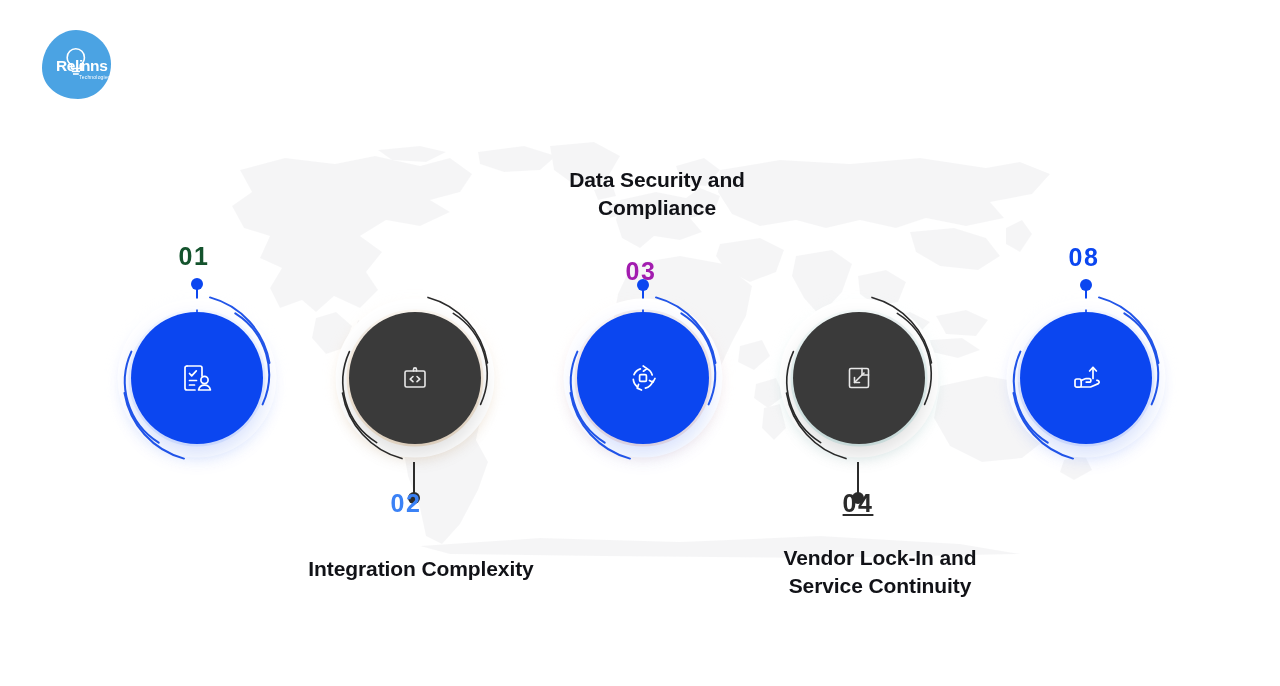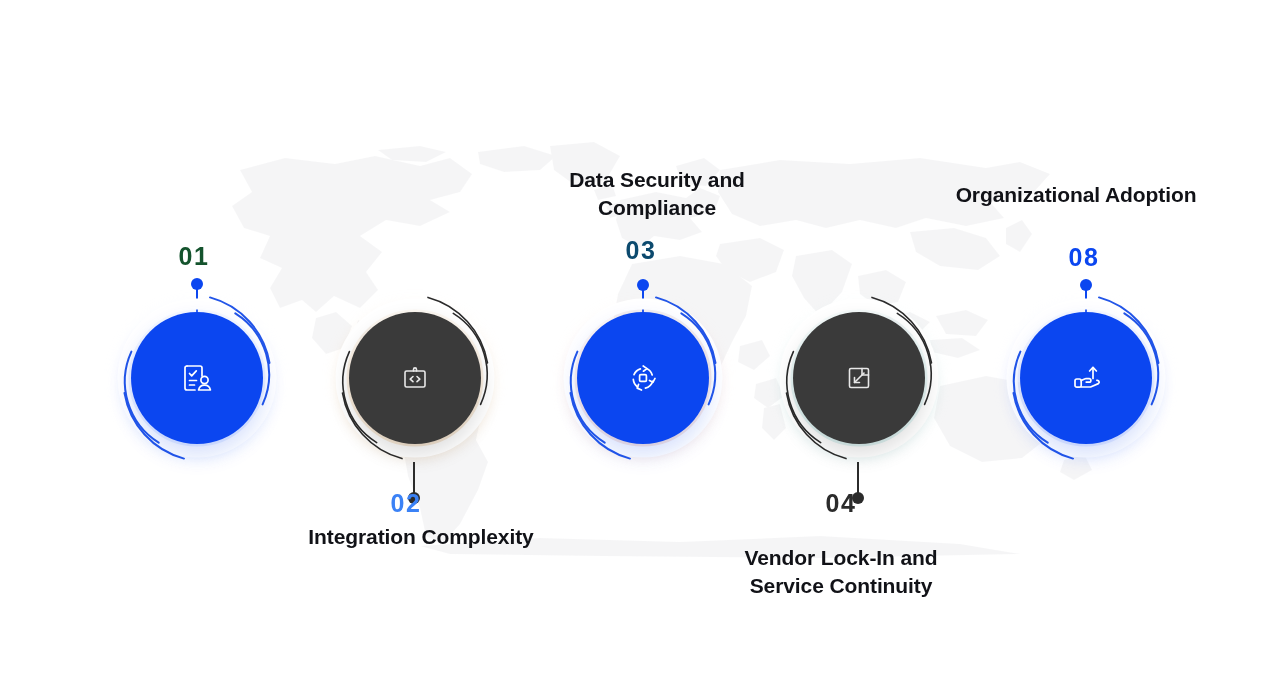--- a/index.html
+++ b/index.html
@@ -118,20 +118,33 @@
         <path d="M644 268 L660 264 L666 288 L654 300 L642 288 Z"></path>
 
         <path d="M820 246 L866 236 L910 244 L936 264 L930 296 L902 318 L862 322 L830 306 L814 278 Z"></path>
         <path d="M944 320 L964 314 L972 330 L954 340 L940 332 Z"></path>
 
         <path d="M300 406 L420 398 L560 402 L700 396 L840 404 L900 414 L700 418 L480 416 L330 414 Z"></path>
       </g>
     </svg>
   </div>
 
+  <div class="logo">
+    <svg viewBox="0 0 73 73" xmlns="http://www.w3.org/2000/svg">
+      <path d="M36 2 C54 2 71 17 71 36 C71 56 56 71 38 71 C18 71 2 58 2 40 C2 20 17 2 36 2 Z" fill="#4BA3E3"></path>
+      <g fill="none" stroke="#ffffff" stroke-width="1.6">
+        <path d="M31.5 37 C28.8 35.2 27.2 32.4 27.2 29.4 C27.2 24.6 31.1 20.8 35.8 20.8 C40.6 20.8 44.4 24.6 44.4 29.4 C44.4 32.4 42.9 35.2 40.2 37 L40.2 40.5 L31.5 40.5 Z"></path>
+        <path d="M31.8 43.4 L40 43.4"></path>
+        <path d="M33 46 L38.8 46"></path>
+      </g>
+      <text x="16" y="43" font-family="Liberation Sans, sans-serif" font-size="15.5" font-weight="700" fill="#ffffff" letter-spacing="-0.4">Reli</text>
+      <text x="41" y="43" font-family="Liberation Sans, sans-serif" font-size="15.5" font-weight="700" fill="#ffffff" letter-spacing="-0.4">nns</text>
+      <text x="39" y="51" font-family="Liberation Sans, sans-serif" font-size="5" font-weight="400" fill="#ffffff" letter-spacing="0.2">Technologies</text>
+    </svg>
+  </div>
 
   <div class="num" style="left:152px;top:242px;width:84px;color:#14532d;">01</div>
   <div class="conn" style="left:191px;top:278px;height:80px;">
     <div class="stem" style="background:#0B46F0;top:6px;height:74px;"></div>
     <div class="dot" style="top:0;background:#0B46F0;"></div>
   </div>
   <div class="node" style="left:102px;top:283px;width:190px;height:190px;">
     <div class="glow" style="background:radial-gradient(circle at 50% 62%, #DCE6FF 0%, rgba(220,230,255,0.55) 55%, rgba(255,255,255,0) 78%);"></div>
     <div class="rings">
       <svg viewBox="0 0 190 190" xmlns="http://www.w3.org/2000/svg">
@@ -177,25 +190,25 @@
         <path d="M20 20.5 l-2.8 2.6 l2.8 2.6"></path>
         <path d="M24 20.5 l2.8 2.6 l-2.8 2.6"></path>
       </svg>
     </div>
   </div>
   <div class="conn" style="left:408px;top:462px;height:42px;">
     <div class="stem" style="background:#2B2B2B;top:0;height:36px;"></div>
     <div class="dot" style="top:30px;background:#2B2B2B;"></div>
   </div>
   <div class="num" style="left:364px;top:489px;width:84px;color:#3b82f6;">02</div>
-  <div class="label" style="left:271px;top:523px;width:300px;">Integration Complexity</div>
+  <div class="label" style="left:271px;top:555px;width:300px;">Integration Complexity</div>
 
   <div class="label" style="left:541px;top:166px;width:232px;">Data Security and
 Compliance</div>
-  <div class="num" style="left:599px;top:236px;width:84px;color:#0c4a6e;">03</div>
+  <div class="num" style="left:599px;top:257px;width:84px;color:#a21caf;">03</div>
   <div class="conn" style="left:637px;top:279px;height:80px;">
     <div class="stem" style="background:#0B46F0;top:6px;height:74px;"></div>
     <div class="dot" style="top:0;background:#0B46F0;"></div>
   </div>
   <div class="node" style="left:548px;top:283px;width:190px;height:190px;">
     <div class="glow" style="background:radial-gradient(circle at 50% 65%, #F7D9CE 0%, rgba(247,217,206,0.55) 52%, rgba(255,255,255,0) 78%);"></div>
     <div class="rings">
       <svg viewBox="0 0 190 190" xmlns="http://www.w3.org/2000/svg">
         <circle cx="95" cy="95" r="74" fill="none" stroke="#ffffff" stroke-width="11"></circle>
         <g fill="none" stroke="#2255E8" stroke-width="2" stroke-linecap="round">
@@ -239,25 +252,24 @@
         <path d="M25 12.5 v6.5 h6.5"></path>
         <path d="M27 17 l-9.5 9.5"></path>
         <path d="M17.5 21.5 v5 h5"></path>
       </svg>
     </div>
   </div>
   <div class="conn" style="left:852px;top:462px;height:42px;">
     <div class="stem" style="background:#2B2B2B;top:0;height:36px;"></div>
     <div class="dot" style="top:30px;background:#2B2B2B;"></div>
   </div>
-  <div class="num" style="left:799px;top:489px;width:84px;color:#2B2B2B;">04</div>
-  <div class="label" style="left:720px;top:544px;width:242px;">Vendor Lock-In and
+  <div class="num" style="left:816px;top:489px;width:84px;color:#2B2B2B;text-decoration:underline;">04</div>
+  <div class="label" style="left:759px;top:544px;width:242px;">Vendor Lock-In and
 Service Continuity</div>
 
-  <div class="label" style="left:915px;top:181px;width:322px;">Organizational Adoption</div>
   <div class="num" style="left:1042px;top:243px;width:84px;color:#0B46F0;">08</div>
   <div class="conn" style="left:1080px;top:279px;height:80px;">
     <div class="stem" style="background:#0B46F0;top:6px;height:74px;"></div>
     <div class="dot" style="top:0;background:#0B46F0;"></div>
   </div>
   <div class="node" style="left:991px;top:283px;width:190px;height:190px;">
     <div class="glow" style="background:radial-gradient(circle at 50% 64%, #DDE5FF 0%, rgba(221,229,255,0.6) 55%, rgba(255,255,255,0) 78%);"></div>
     <div class="rings">
       <svg viewBox="0 0 190 190" xmlns="http://www.w3.org/2000/svg">
         <circle cx="95" cy="95" r="74" fill="none" stroke="#ffffff" stroke-width="11"></circle>

